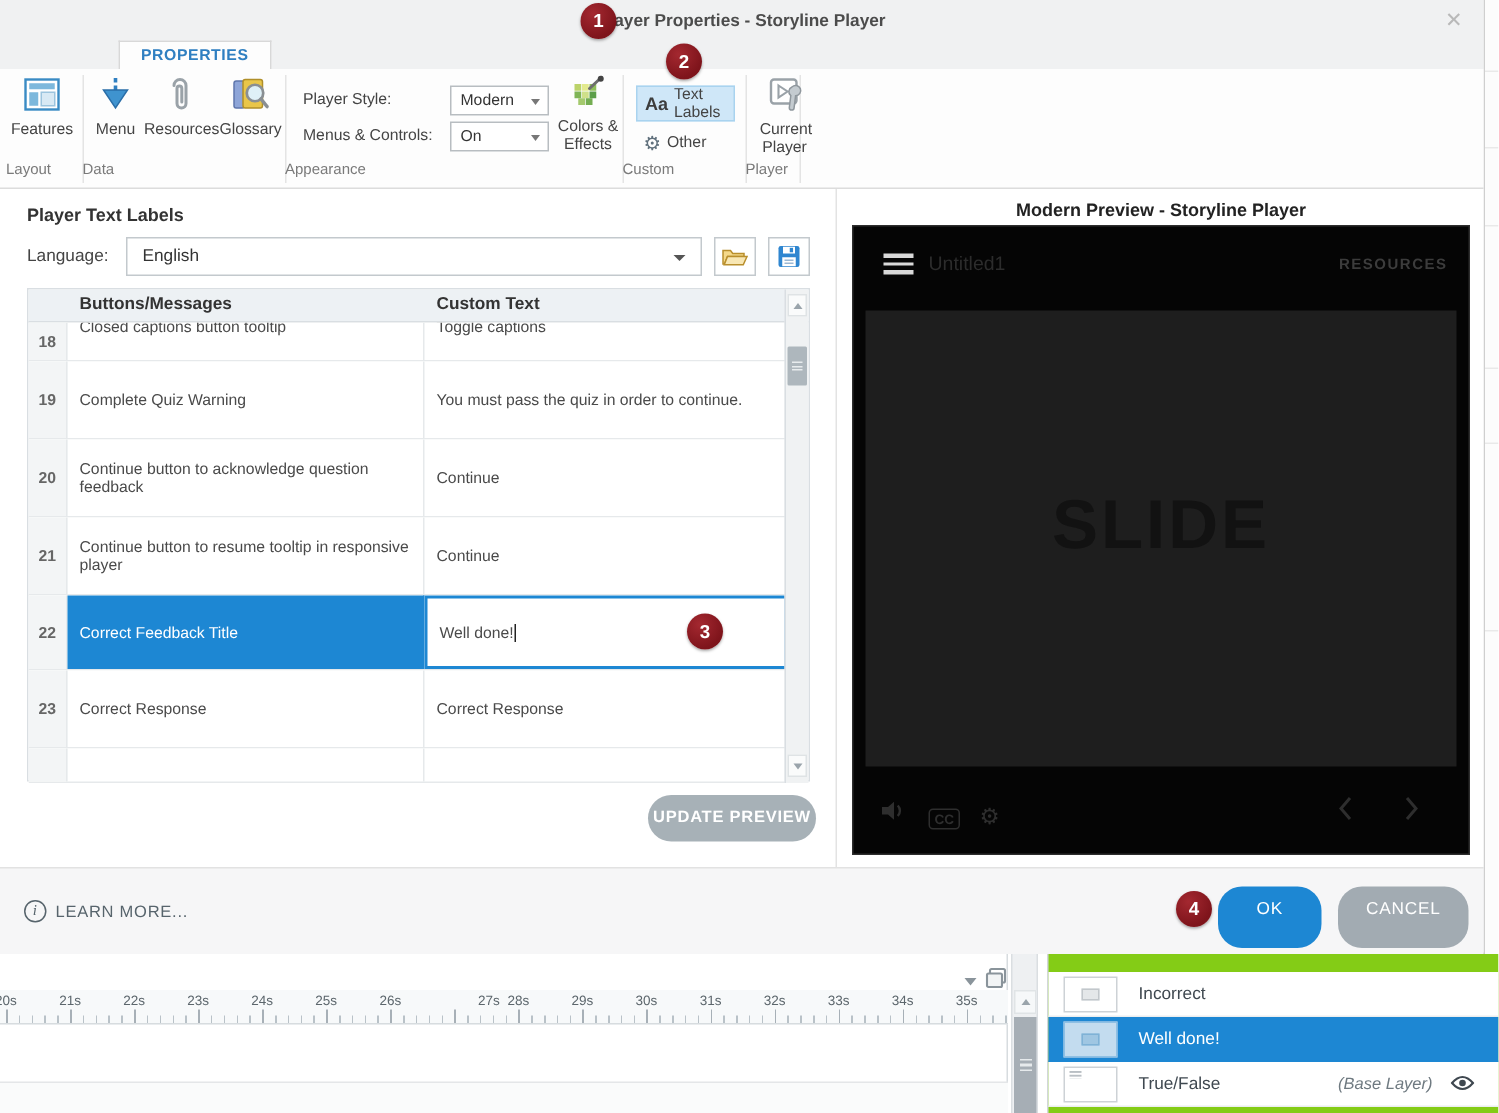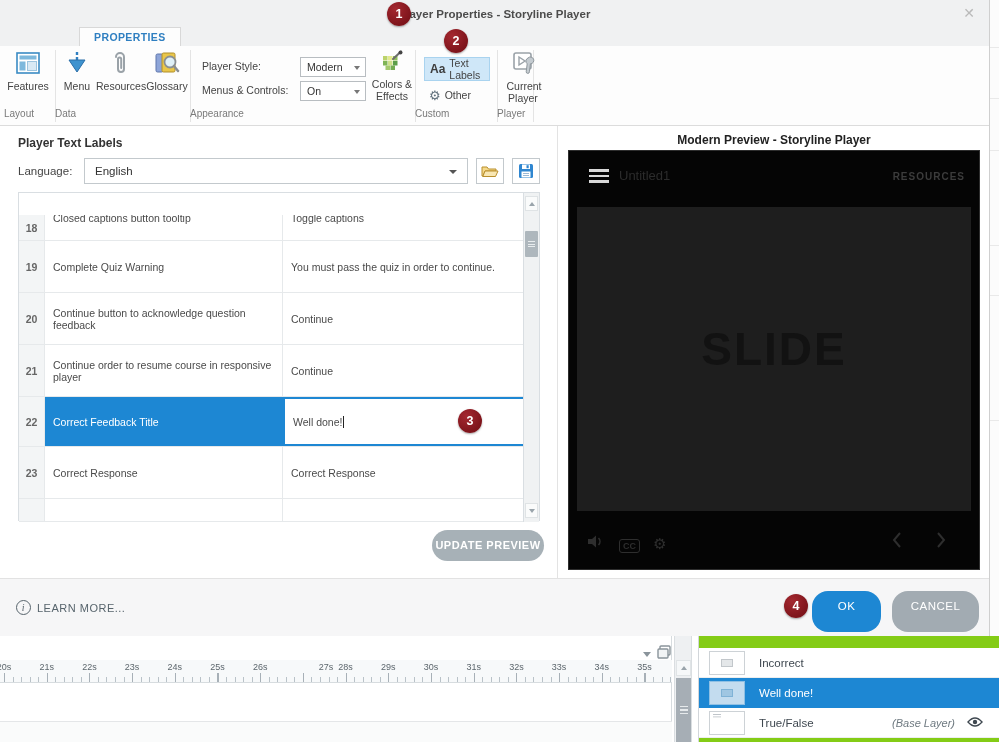--- a/index.html
+++ b/index.html
@@ -278,20 +278,24 @@
           <rect x="1" y="1" width="14" height="14" rx="1.5" fill="#2f86d0"></rect>
           <rect x="4" y="1.5" width="8" height="4.5" fill="#fff"></rect>
           <rect x="8.5" y="2.2" width="2.2" height="3" fill="#2f86d0"></rect>
           <rect x="3.5" y="8.5" width="9" height="6" fill="#fff"></rect>
           <line x1="5" y1="10.5" x2="11" y2="10.5" stroke="#9bb8d4" stroke-width="1"></line>
           <line x1="5" y1="12.5" x2="11" y2="12.5" stroke="#9bb8d4" stroke-width="1"></line>
         </svg>
       </div>
 
       <div class="tbl">
+        <div class="tbl-header">
+          <span class="th1">Buttons/Messages</span>
+          <span class="th2">Custom Text</span>
+        </div>
         <div class="tbl-body">
             <div class="t-row clip" style="height: 26px;">
               <div class="t-num">
                 <span>18</span>
               </div>
               <div class="t-c1">
                 <span>Closed captions button tooltip</span>
               </div>
               <div class="t-c2">
                 <span>Toggle captions</span>
@@ -317,21 +321,21 @@
               </div>
               <div class="t-c2">
                 <span>Continue</span>
               </div>
             </div>
             <div class="t-row" style="height: 52px;">
               <div class="t-num">
                 <span>21</span>
               </div>
               <div class="t-c1">
-                <span>Continue order to resume course in responsive player</span>
+                <span>Continue button to resume tooltip in responsive player</span>
               </div>
               <div class="t-c2">
                 <span>Continue</span>
               </div>
             </div>
             <div class="t-row sel" style="height: 50px;">
               <div class="t-num">
                 <span>22</span>
               </div>
               <div class="t-c1">

